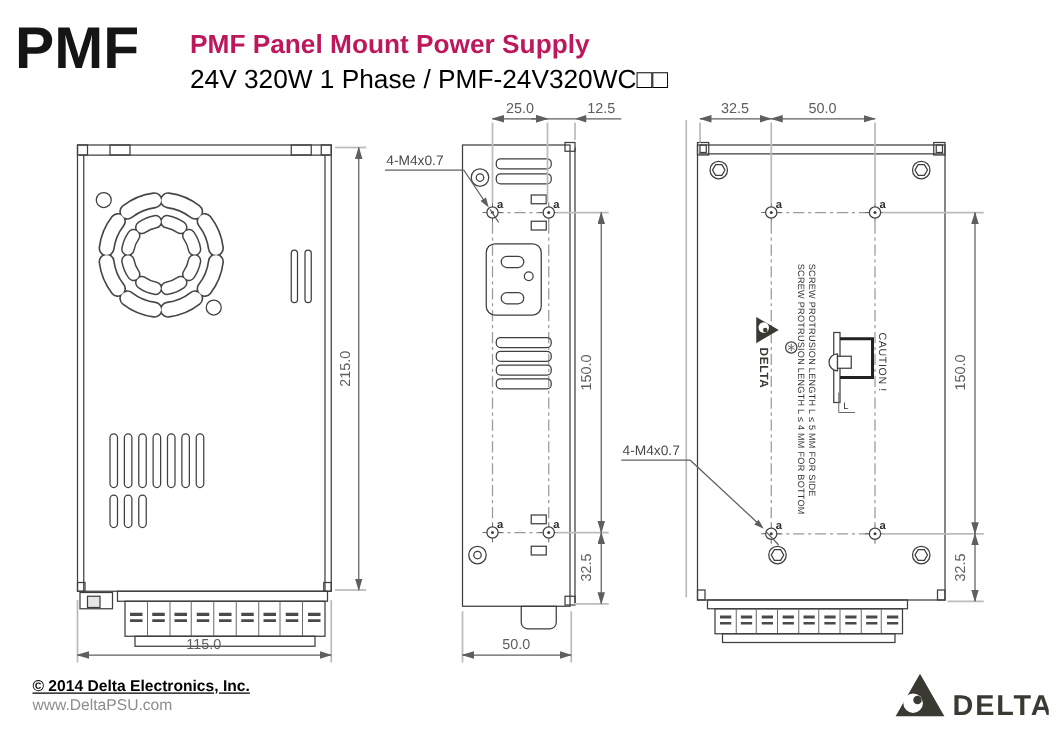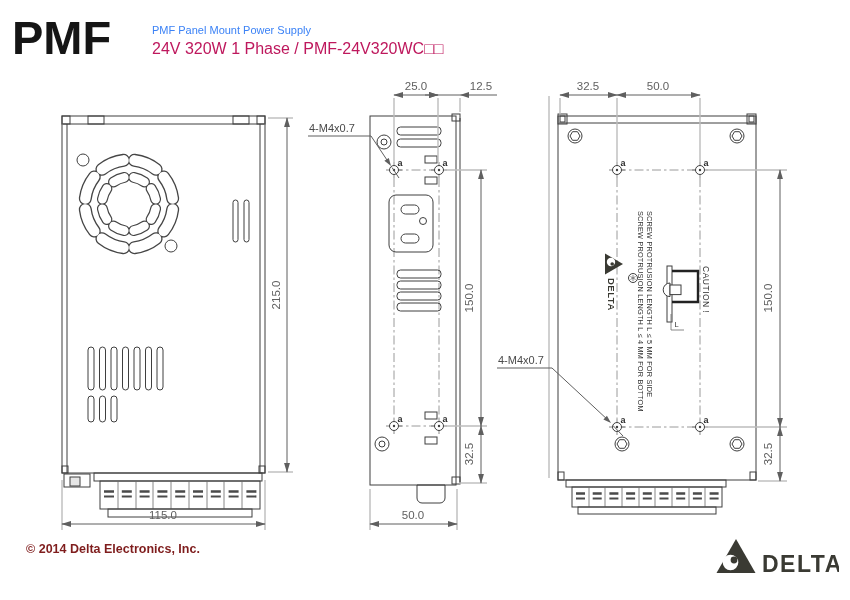--- a/index.html
+++ b/index.html
@@ -2,25 +2,25 @@
 <html><head>
 <meta charset="utf-8">
 <style>
   html,body{margin:0;padding:0;background:#fff;}
   body{width:850px;height:600px;position:relative;overflow:hidden;
        font-family:"Liberation Sans", sans-serif;}
   .abs{position:absolute;}
   
   #brandmark{left:12px;top:14px;font-size:47px;font-weight:bold;color:#151515;letter-spacing:0;line-height:1;}
   #titleblock{left:152px;top:24px;}
-  #page-title{font-size:11px;font-weight:normal;color:#3b82f6;}
-  #page-subtitle{font-size:16px;color:#be185d;margin-top:4px;}
+  #page-title{font-size:21px;font-weight:bold;color:#be185d;}
+  #page-subtitle{font-size:21px;color:#000000;margin-top:4px;}
   
   #footerblock{left:26px;top:542px;}
-  #copyright{font-size:12.5px;font-weight:bold;color:#7f1d1d;}
+  #copyright{font-size:12.5px;font-weight:bold;color:#000000;text-decoration:underline;}
   #website{font-size:12.5px;color:#8d8d8d;margin-top:1px;}
   
   svg text{font-family:"Liberation Sans", sans-serif;}
   .o{stroke:#3f3f3f;fill:none;stroke-width:1;}
   .ow{stroke:#3f3f3f;fill:#fff;stroke-width:1;}
   .fand{stroke:#464646;fill:none;stroke-linecap:round;}
   .fanw{stroke:#fff;fill:none;stroke-linecap:round;}
   .ext{stroke:#bcbcbc;stroke-width:1.4;fill:none;}
   .dl{stroke:#5f5f5f;stroke-width:1;fill:none;}
   .cl{stroke:#9a9a9a;stroke-width:1;fill:none;stroke-dasharray:9 3 2.5 3;}
@@ -369,20 +369,21 @@
       </g>
       <line x1="576" y1="493.5" x2="720" y2="493.5" stroke="#4a4a4a" stroke-width="2.4" stroke-dasharray="9 7.7"></line>
       <line x1="576" y1="498.5" x2="720" y2="498.5" stroke="#4a4a4a" stroke-width="2" stroke-dasharray="9 7.7"></line>
       <rect class="o" x="578" y="507" width="138" height="7"></rect>
     </g>
   </g>
 </svg>
 
 <div class="abs" id="footerblock">
   <div id="copyright">© 2014 Delta Electronics, Inc.</div>
+  <div id="website">www.DeltaPSU.com</div>
 </div>
 
 <svg class="abs" style="left:713px;top:536px" width="126" height="48" viewBox="0 0 126 48">
   <path class="brandfill" d="M23,3 L42.5,37 L3.5,37 Z"></path>
   <circle cx="17.5" cy="26.5" r="7.8" fill="#fff"></circle>
   <circle cx="21" cy="24" r="3.4" class="brandfill"></circle>
   <text x="49" y="36" font-size="23" font-weight="bold" letter-spacing="1.5" class="brandfill">DELTA</text>
 </svg>
 
 </body></html>

